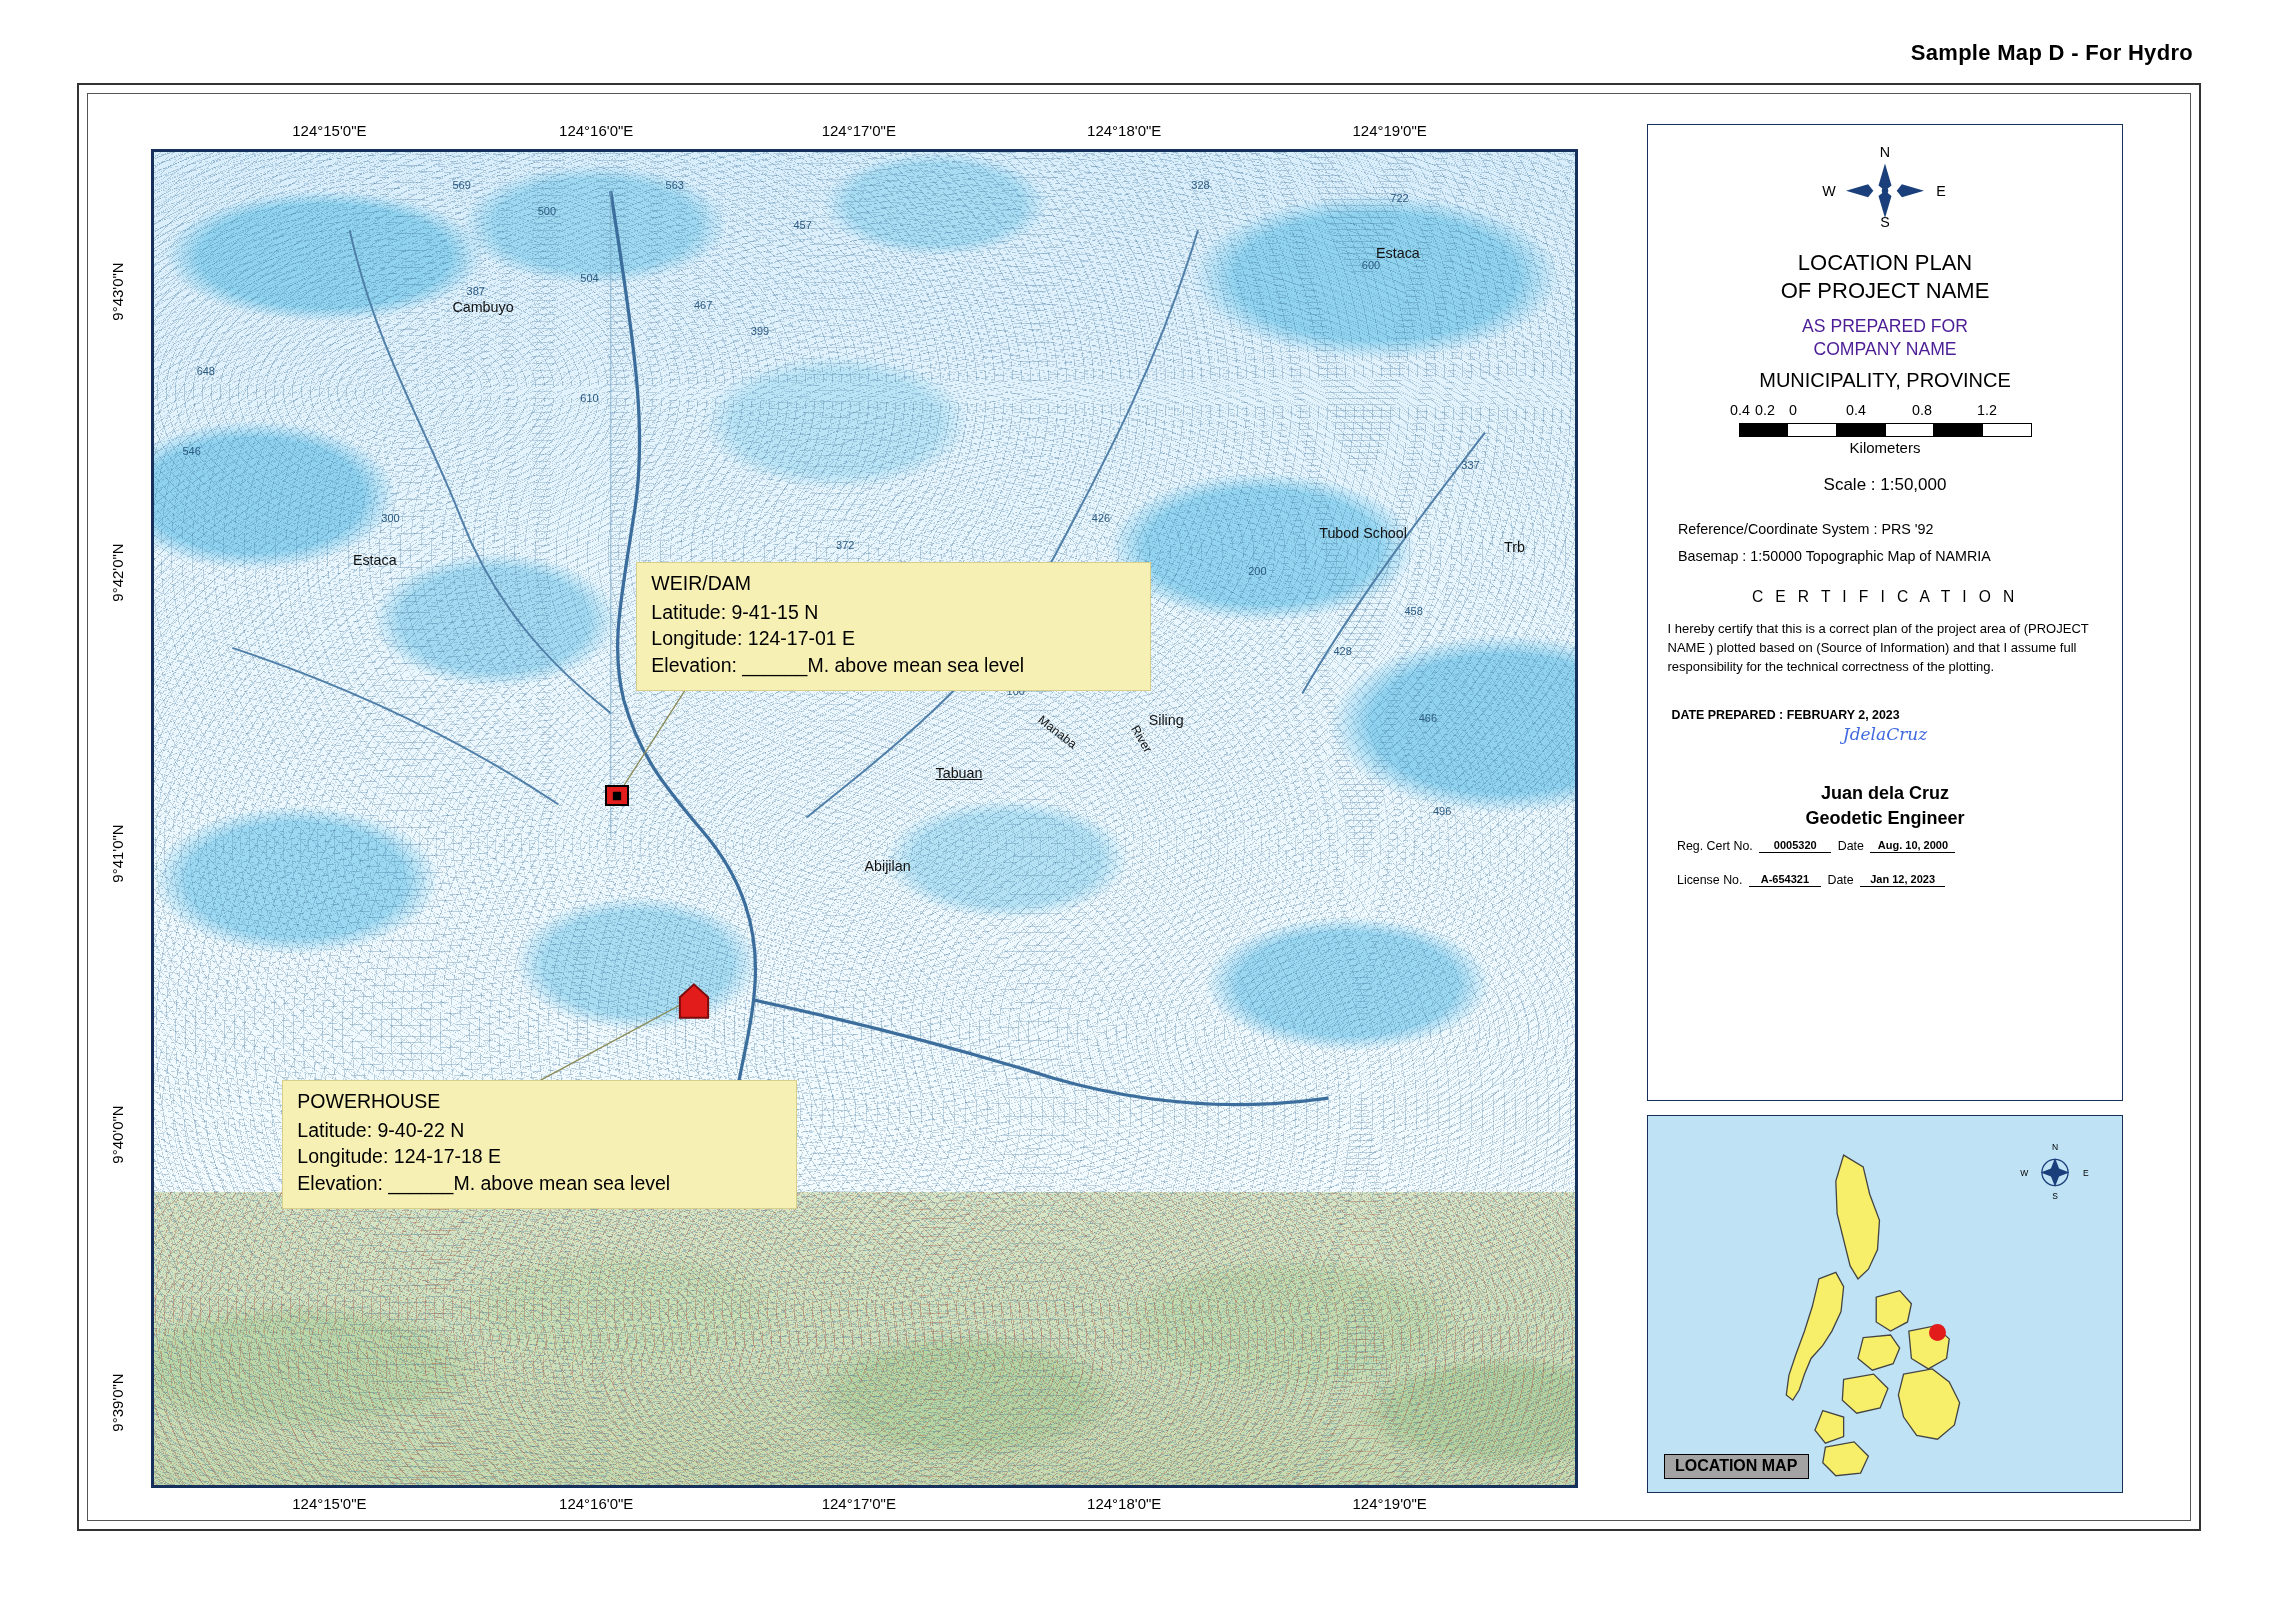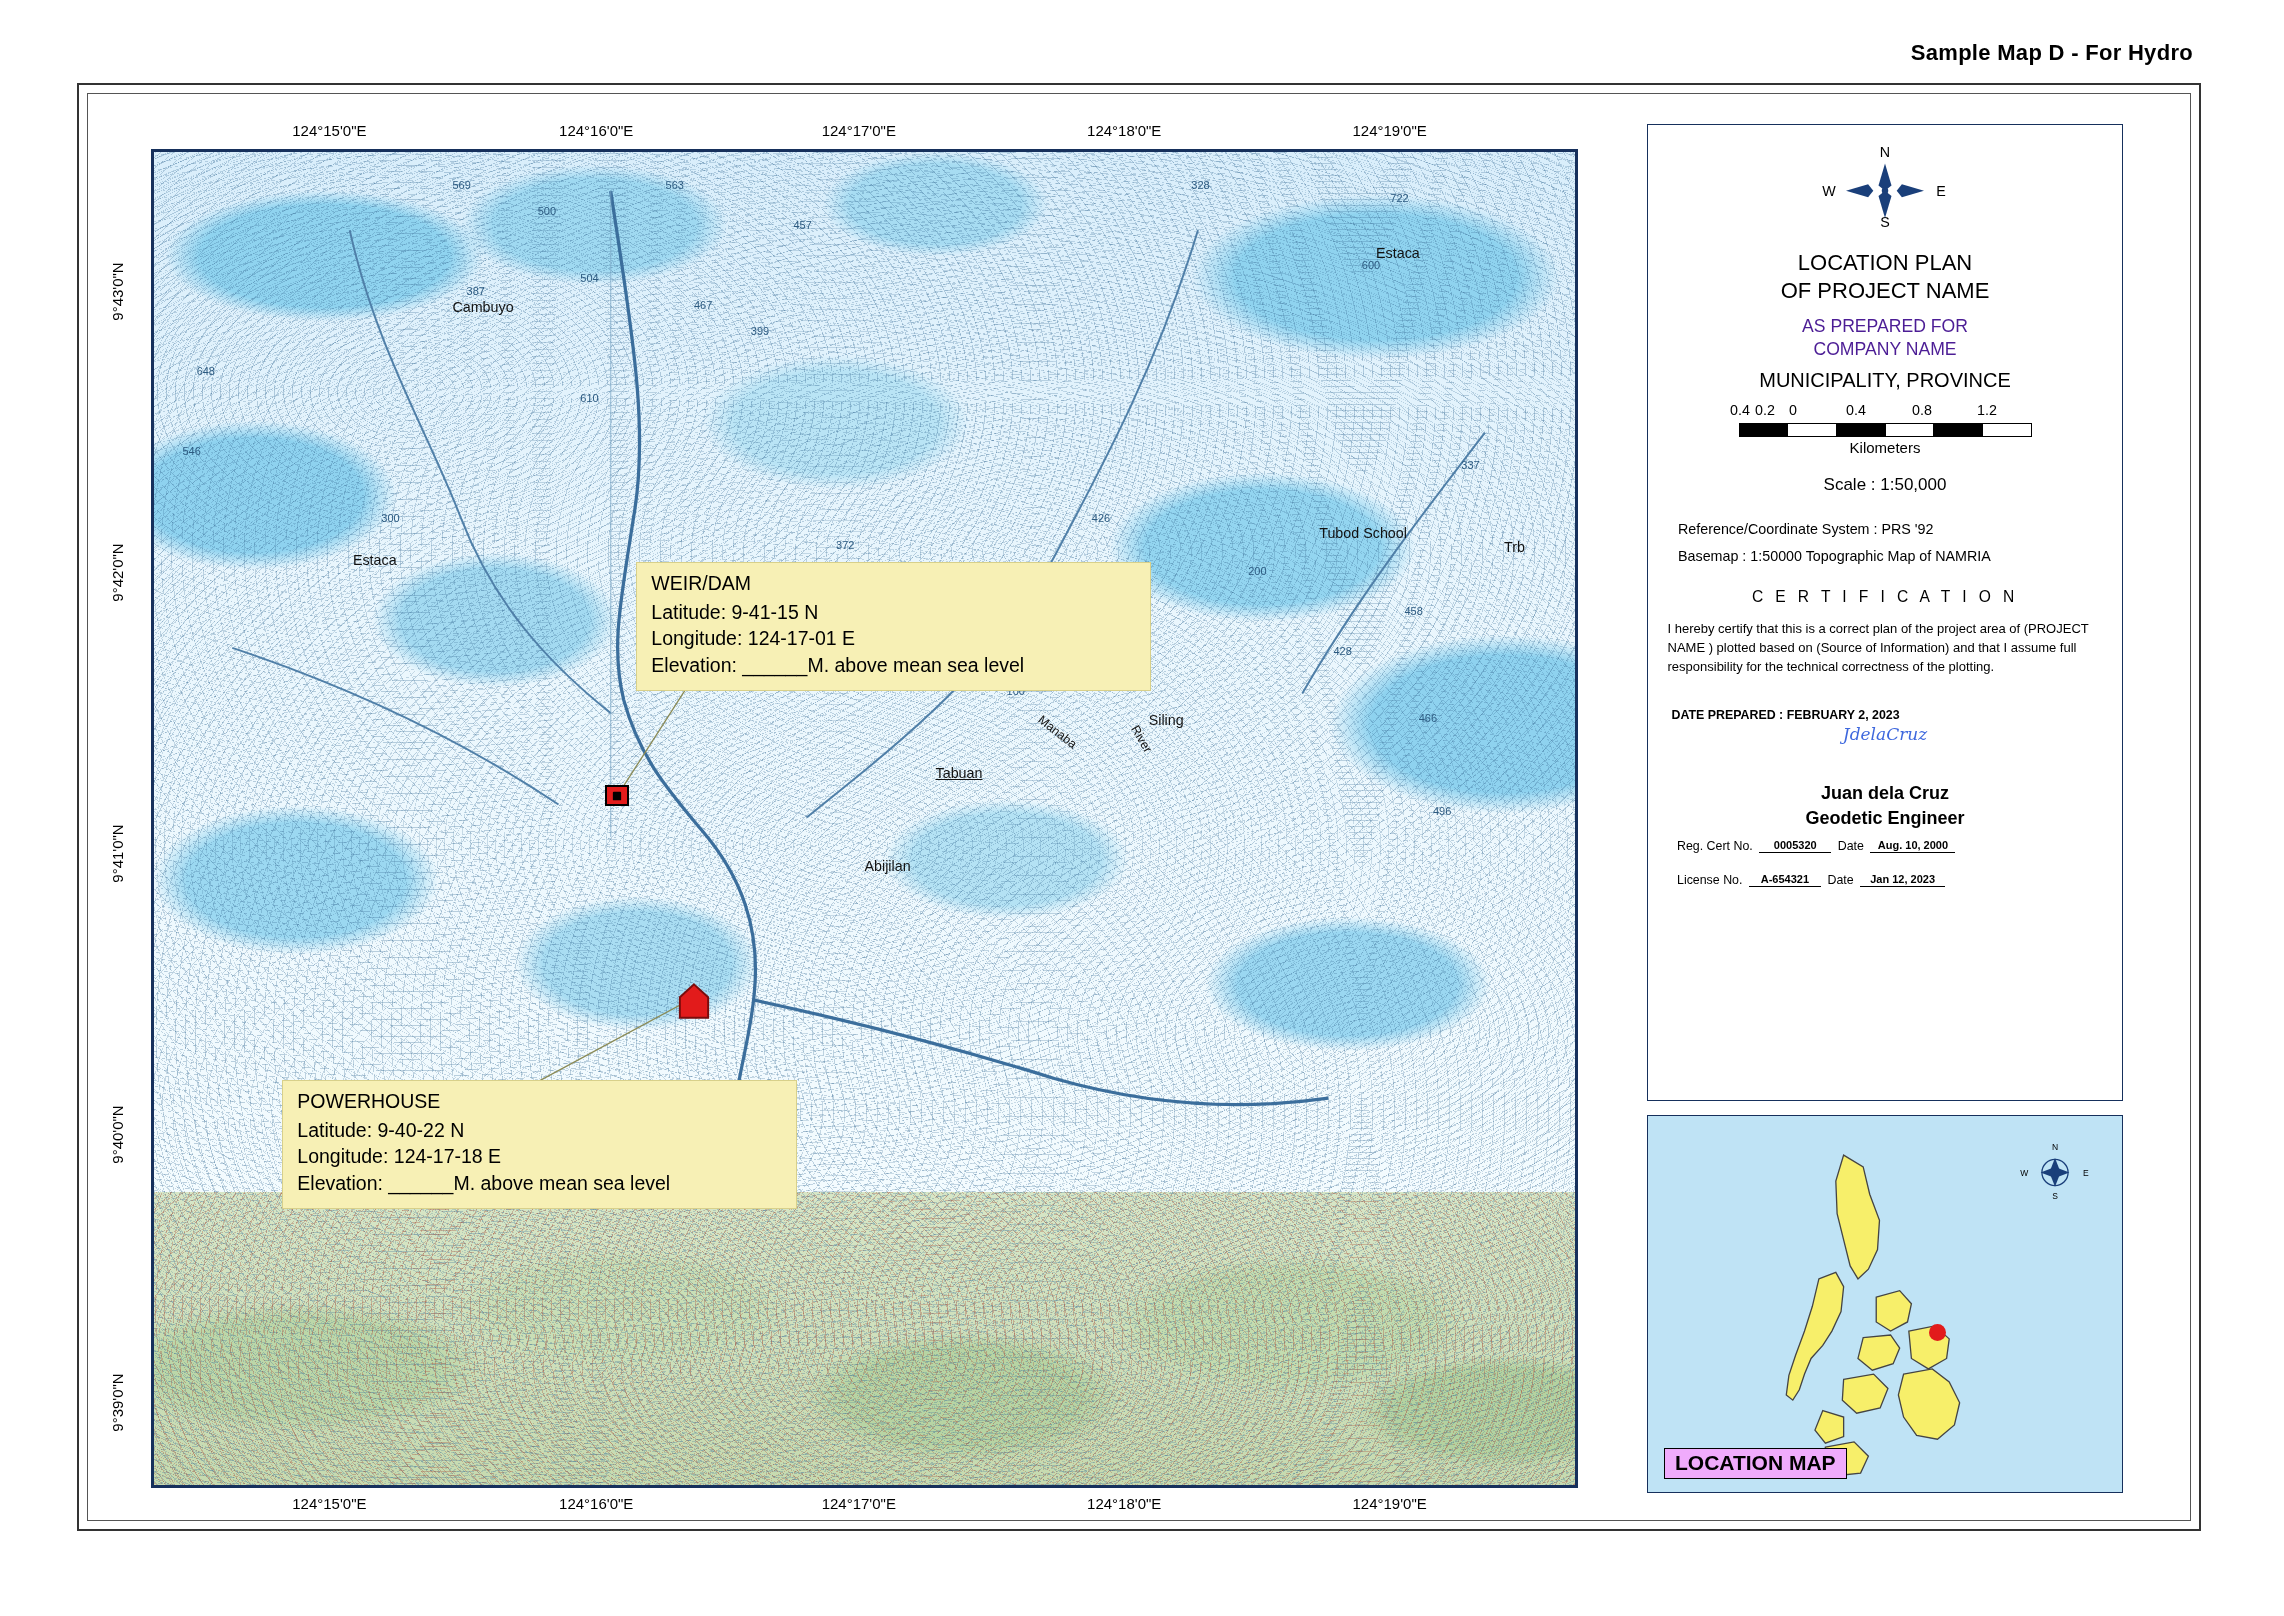--- a/index.html
+++ b/index.html
@@ -357,24 +357,24 @@
     height: 378px;
     border: 1.3px solid #16305c;
     background: #bfe3f5;
     box-sizing: border-box;
     overflow: hidden;
   }
   #locator-label {
     position: absolute;
     left: 15.6px;
     bottom: 13px;
-    background: #f0abfc;
+    background: #a3a3a3;
     border: 1.3px solid #000;
     padding: 2.6px 10.4px;
-    font-size: 21px;
+    font-size: 16px;
     font-weight: bold;
     color: #000;
   }
   #loc-compass {
     position: absolute;
     right: 31px;
     top: 25px;
     width: 72px;
     height: 59px;
   }

